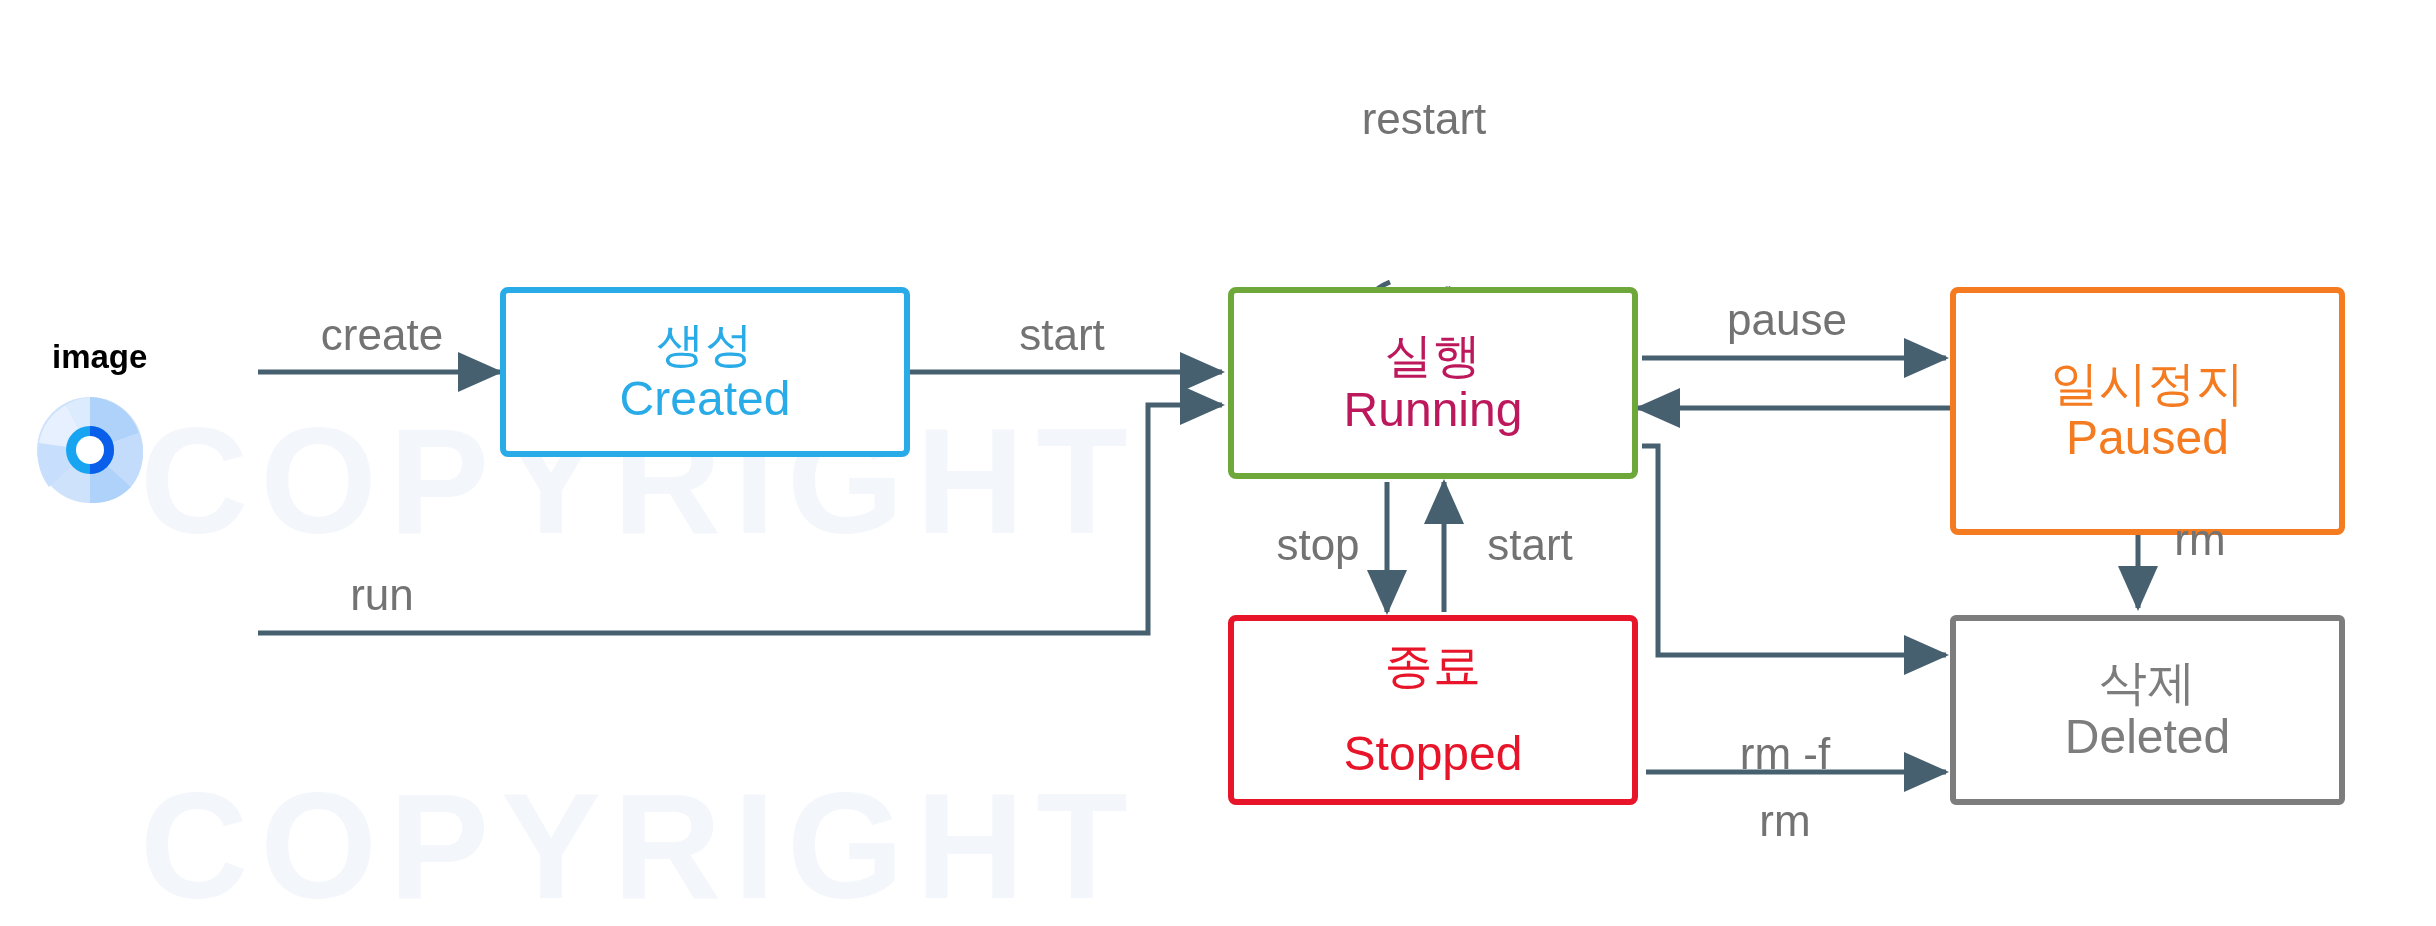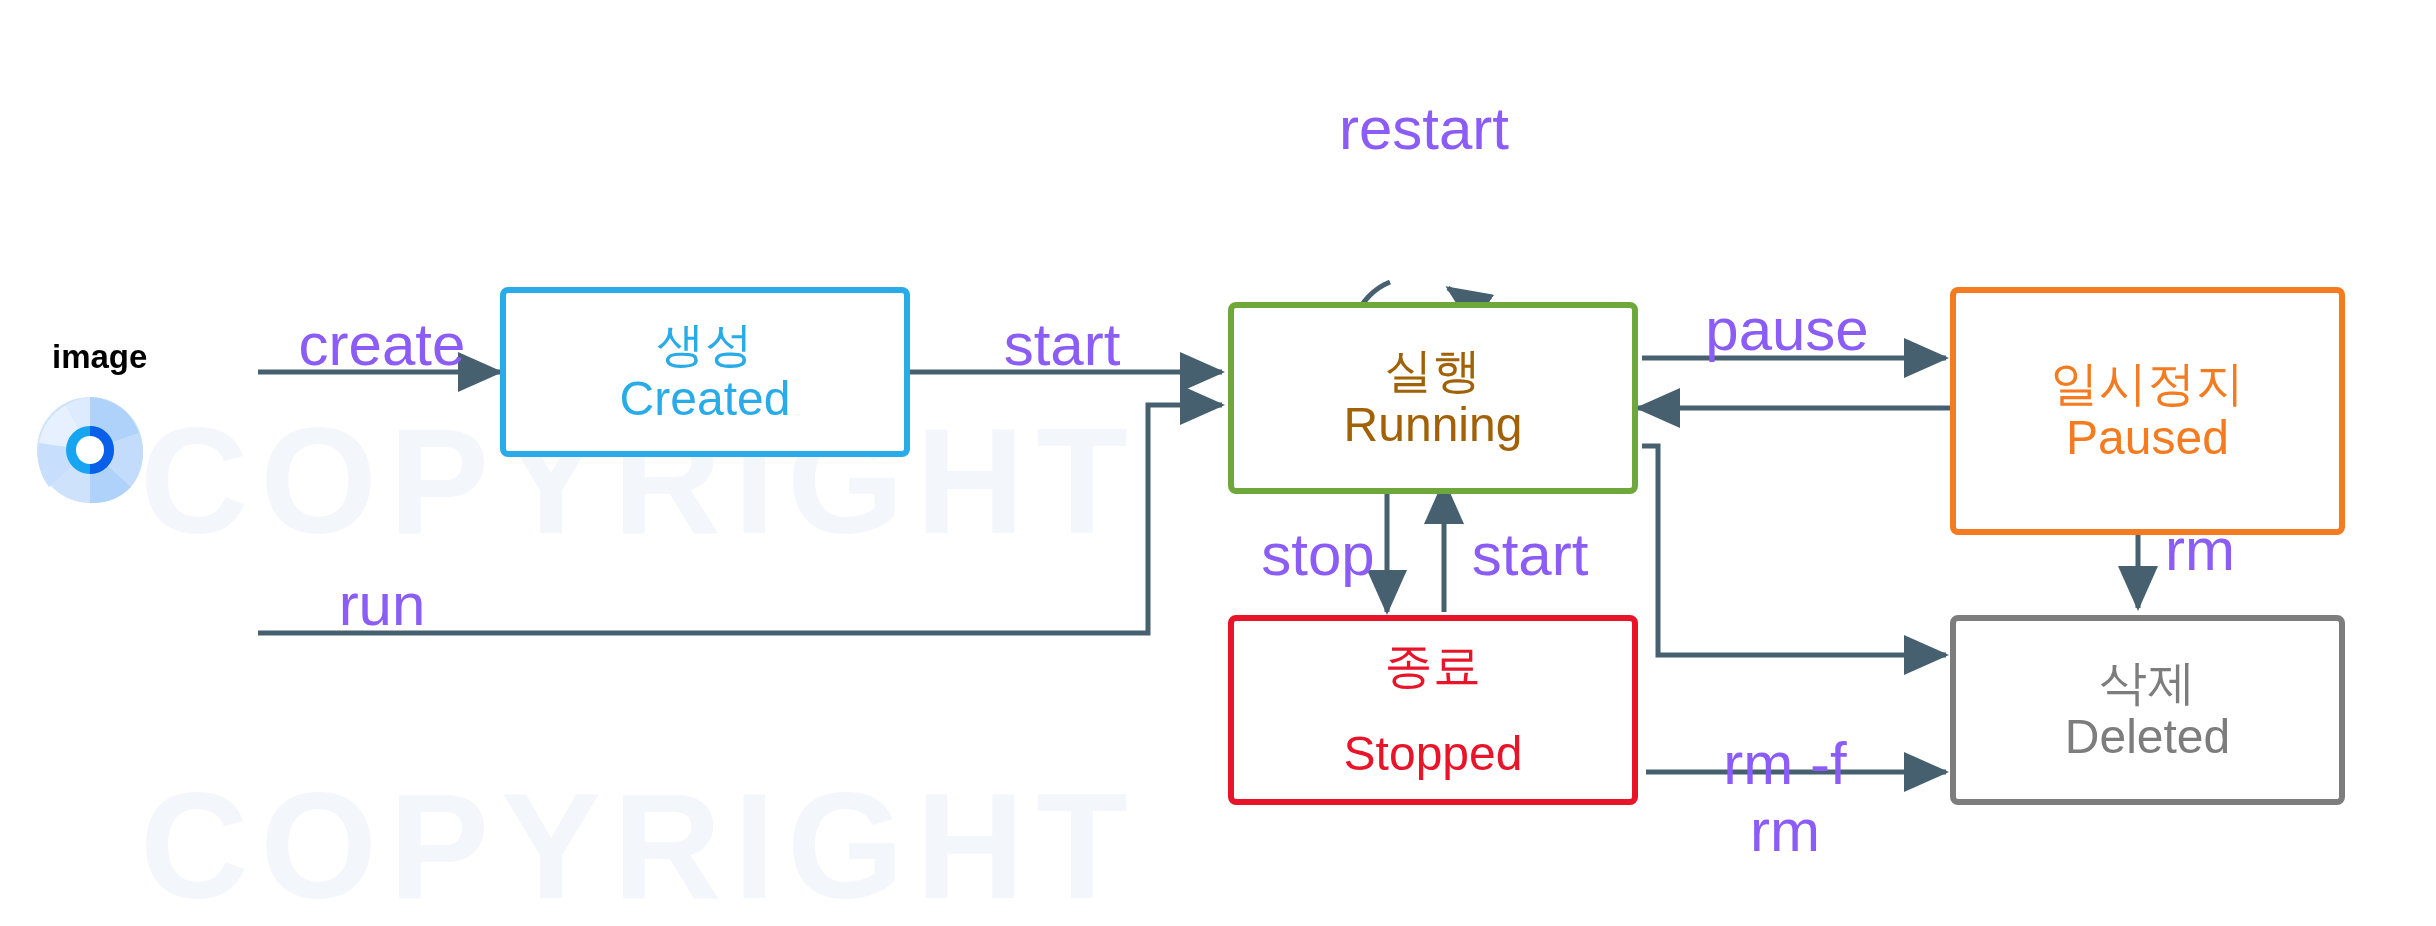--- a/index.html
+++ b/index.html
@@ -7,26 +7,26 @@
   #stage{position:relative;width:2436px;height:926px;background:#ffffff;overflow:hidden;}
   #svg-layer{position:absolute;left:0;top:0;width:2436px;height:926px;}
 
   .node{position:absolute;box-sizing:border-box;background:#ffffff;
         border-style:solid;border-radius:8px;display:flex;flex-direction:column;
         align-items:center;justify-content:center;line-height:1.12;}
   .node .ko{font-size:48px;letter-spacing:.5px;}
   .node .en{font-size:48px;}
 
   .n-created{border-color:#29ABE8;border-width:6px;color:#29ABE8;}
-  .n-running{border-color:#6FA83A;border-width:6px;color:#a16207;margin-top:15px;}
+  .n-running{border-color:#6FA83A;border-width:6px;color:#be185d;}
   .n-paused {border-color:#F47B20;border-width:6px;color:#F47B20;}
   .n-stopped{border-color:#E8152A;border-width:6px;color:#E8152A;gap:34px;}
   .n-deleted{border-color:#7D7D7D;border-width:6px;color:#7D7D7D;}
 
-  .elabel{position:absolute;color:#8b5cf6;font-size:60px;white-space:nowrap;}
+  .elabel{position:absolute;color:#737373;font-size:44px;white-space:nowrap;}
   .elabel.c{transform:translateX(-50%);}
 
   #image-label{position:absolute;left:52px;top:338px;font-size:33px;font-weight:bold;color:#000;}
   #disc{position:absolute;left:35px;top:395px;width:110px;height:110px;}
 
   .wm{position:absolute;color:#f3f6fa;font-size:150px;font-weight:700;
       letter-spacing:12px;white-space:nowrap;user-select:none;}
 </style>
 </head>
 <body>
@@ -95,21 +95,21 @@
   <div class="node n-paused" style="left:1950px;top:287px;width:395px;height:248px;">
     <div class="ko">일시정지</div>
     <div class="en">Paused</div>
   </div>
 
   <div class="node n-stopped" style="left:1228px;top:615px;width:410px;height:190px;">
     <div class="ko">종료</div>
     <div class="en">Stopped</div>
   </div>
 
-  <div class="node n-deleted" style="left:1950px;top:615px;width:395px;height:190px;">
+  <div class="node n-deleted" style="left:1950px;top:615px;width:395px;height:190px;border-radius:6px;">
     <div class="ko">삭제</div>
     <div class="en">Deleted</div>
   </div>
 
   <div class="elabel c" style="left:382px;top:310px;">create</div>
   <div class="elabel c" style="left:1062px;top:310px;">start</div>
   <div class="elabel c" style="left:382px;top:570px;">run</div>
   <div class="elabel c" style="left:1424px;top:94px;">restart</div>
   <div class="elabel c" style="left:1787px;top:295px;">pause</div>
   <div class="elabel c" style="left:1318px;top:520px;">stop</div>

